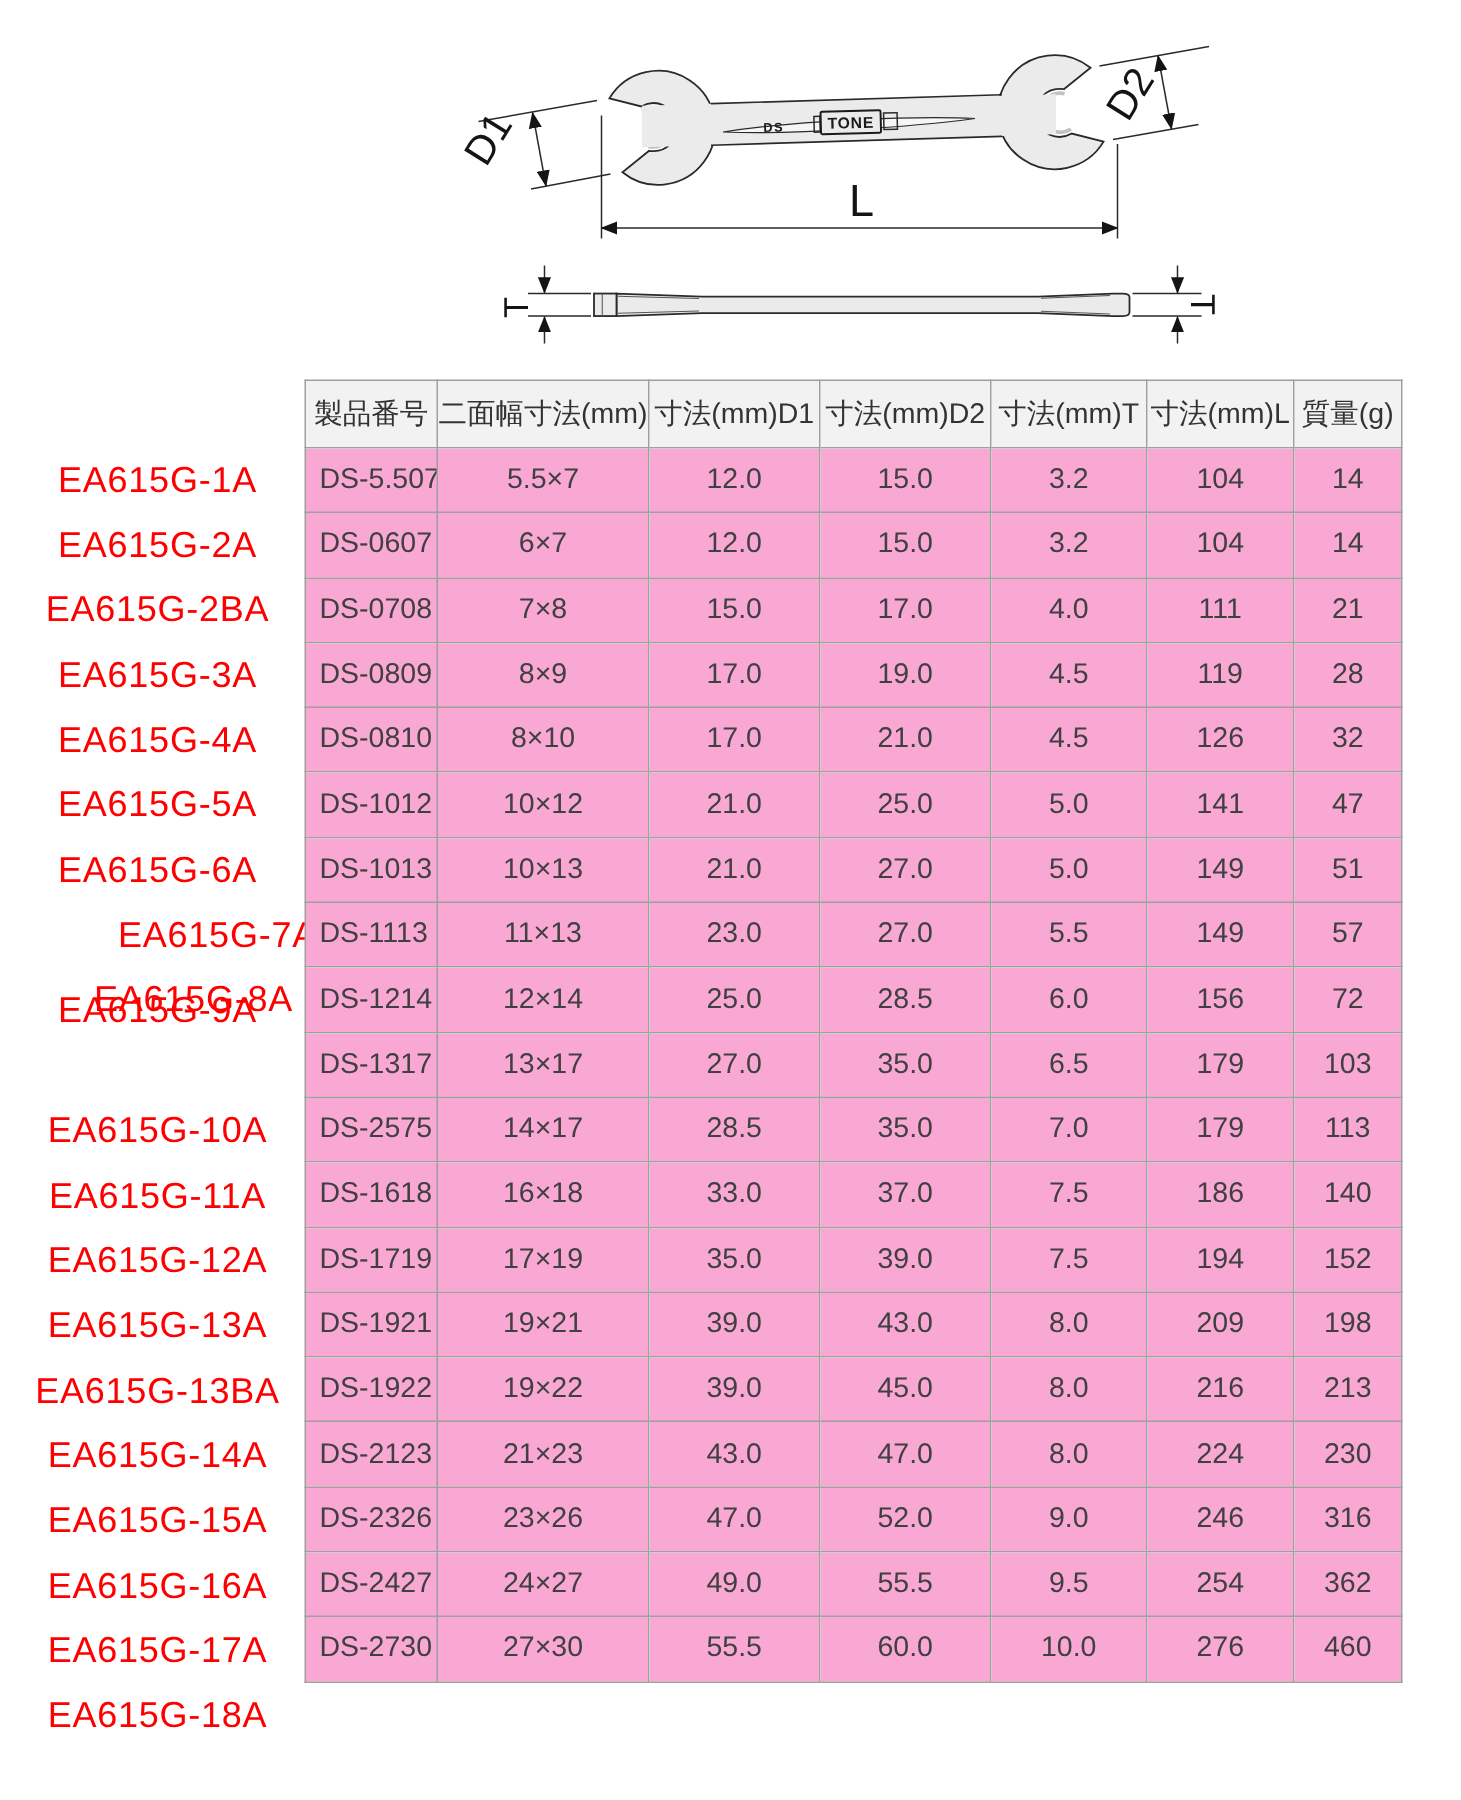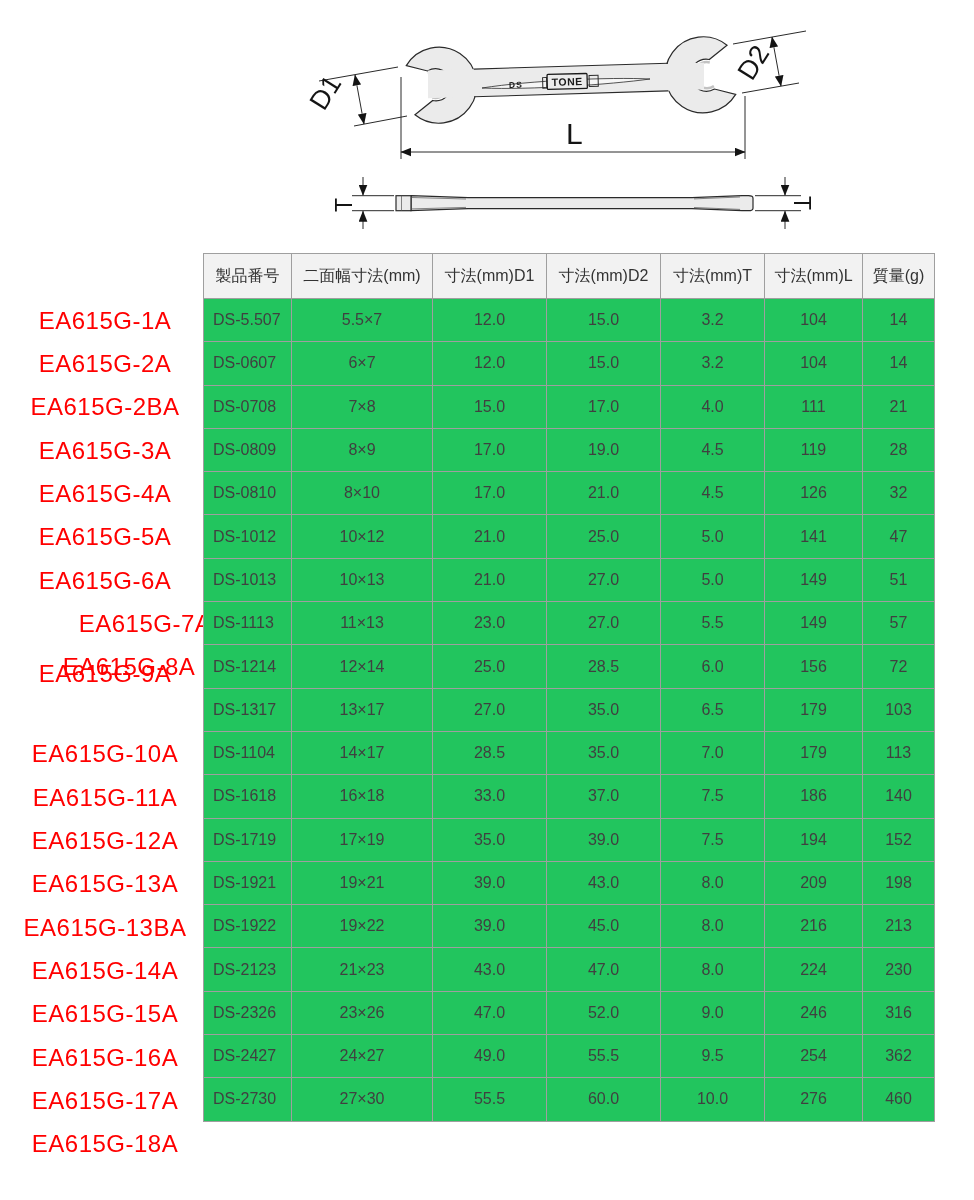--- a/index.html
+++ b/index.html
@@ -27,30 +27,30 @@
   
   .pcode {
     position:absolute; left:0; width:210px; height:43.35px;
     display:flex; align-items:center; justify-content:center;
     color:var(--accent_red); font-size:24px; letter-spacing:0.5px; white-space:nowrap;
   }
   
   table.spec {
     position:absolute; left:203px; top:253px; width:731px;
     border-collapse:collapse; table-layout:fixed;
-    font-size:16px; color:var(--text_dark);
+    font-size:19px; color:var(--text_dark);
   }
   table.spec th, table.spec td {
     border:1px solid var(--border_gray);
     text-align:center; font-weight:normal; padding:0;
     overflow:hidden; white-space:nowrap;
   }
   table.spec thead tr { height:45px; background:var(--header_bg); }
   table.spec thead th { color:#333; }
-  table.spec tbody tr { height:43.3px; background:#22c55e; }
+  table.spec tbody tr { height:43.3px; background:#f9a8d4; }
   table.spec td.col-product { text-align:left; padding-left:9px; }
 </style>
 </head>
 <body>
 
 <svg class="diagram" width="974" height="252" viewBox="0 0 974 252">
   <defs>
     <marker id="ah" viewBox="0 0 10 8" refX="9.5" refY="4" markerWidth="11" markerHeight="9" orient="auto-start-reverse" markerUnits="userSpaceOnUse">
       <path d="M0,0 L10,4 L0,8 Z" fill="#141414"></path>
     </marker>
@@ -255,21 +255,21 @@
       <tr>
         <td class="col-product">DS-1317</td>
         <td>13×17</td>
         <td>27.0</td>
         <td>35.0</td>
         <td>6.5</td>
         <td>179</td>
         <td>103</td>
       </tr>
       <tr>
-        <td class="col-product">DS-1104</td>
+        <td class="col-product">DS-2575</td>
         <td>14×17</td>
         <td>28.5</td>
         <td>35.0</td>
         <td>7.0</td>
         <td>179</td>
         <td>113</td>
       </tr>
       <tr>
         <td class="col-product">DS-1618</td>
         <td>16×18</td>

